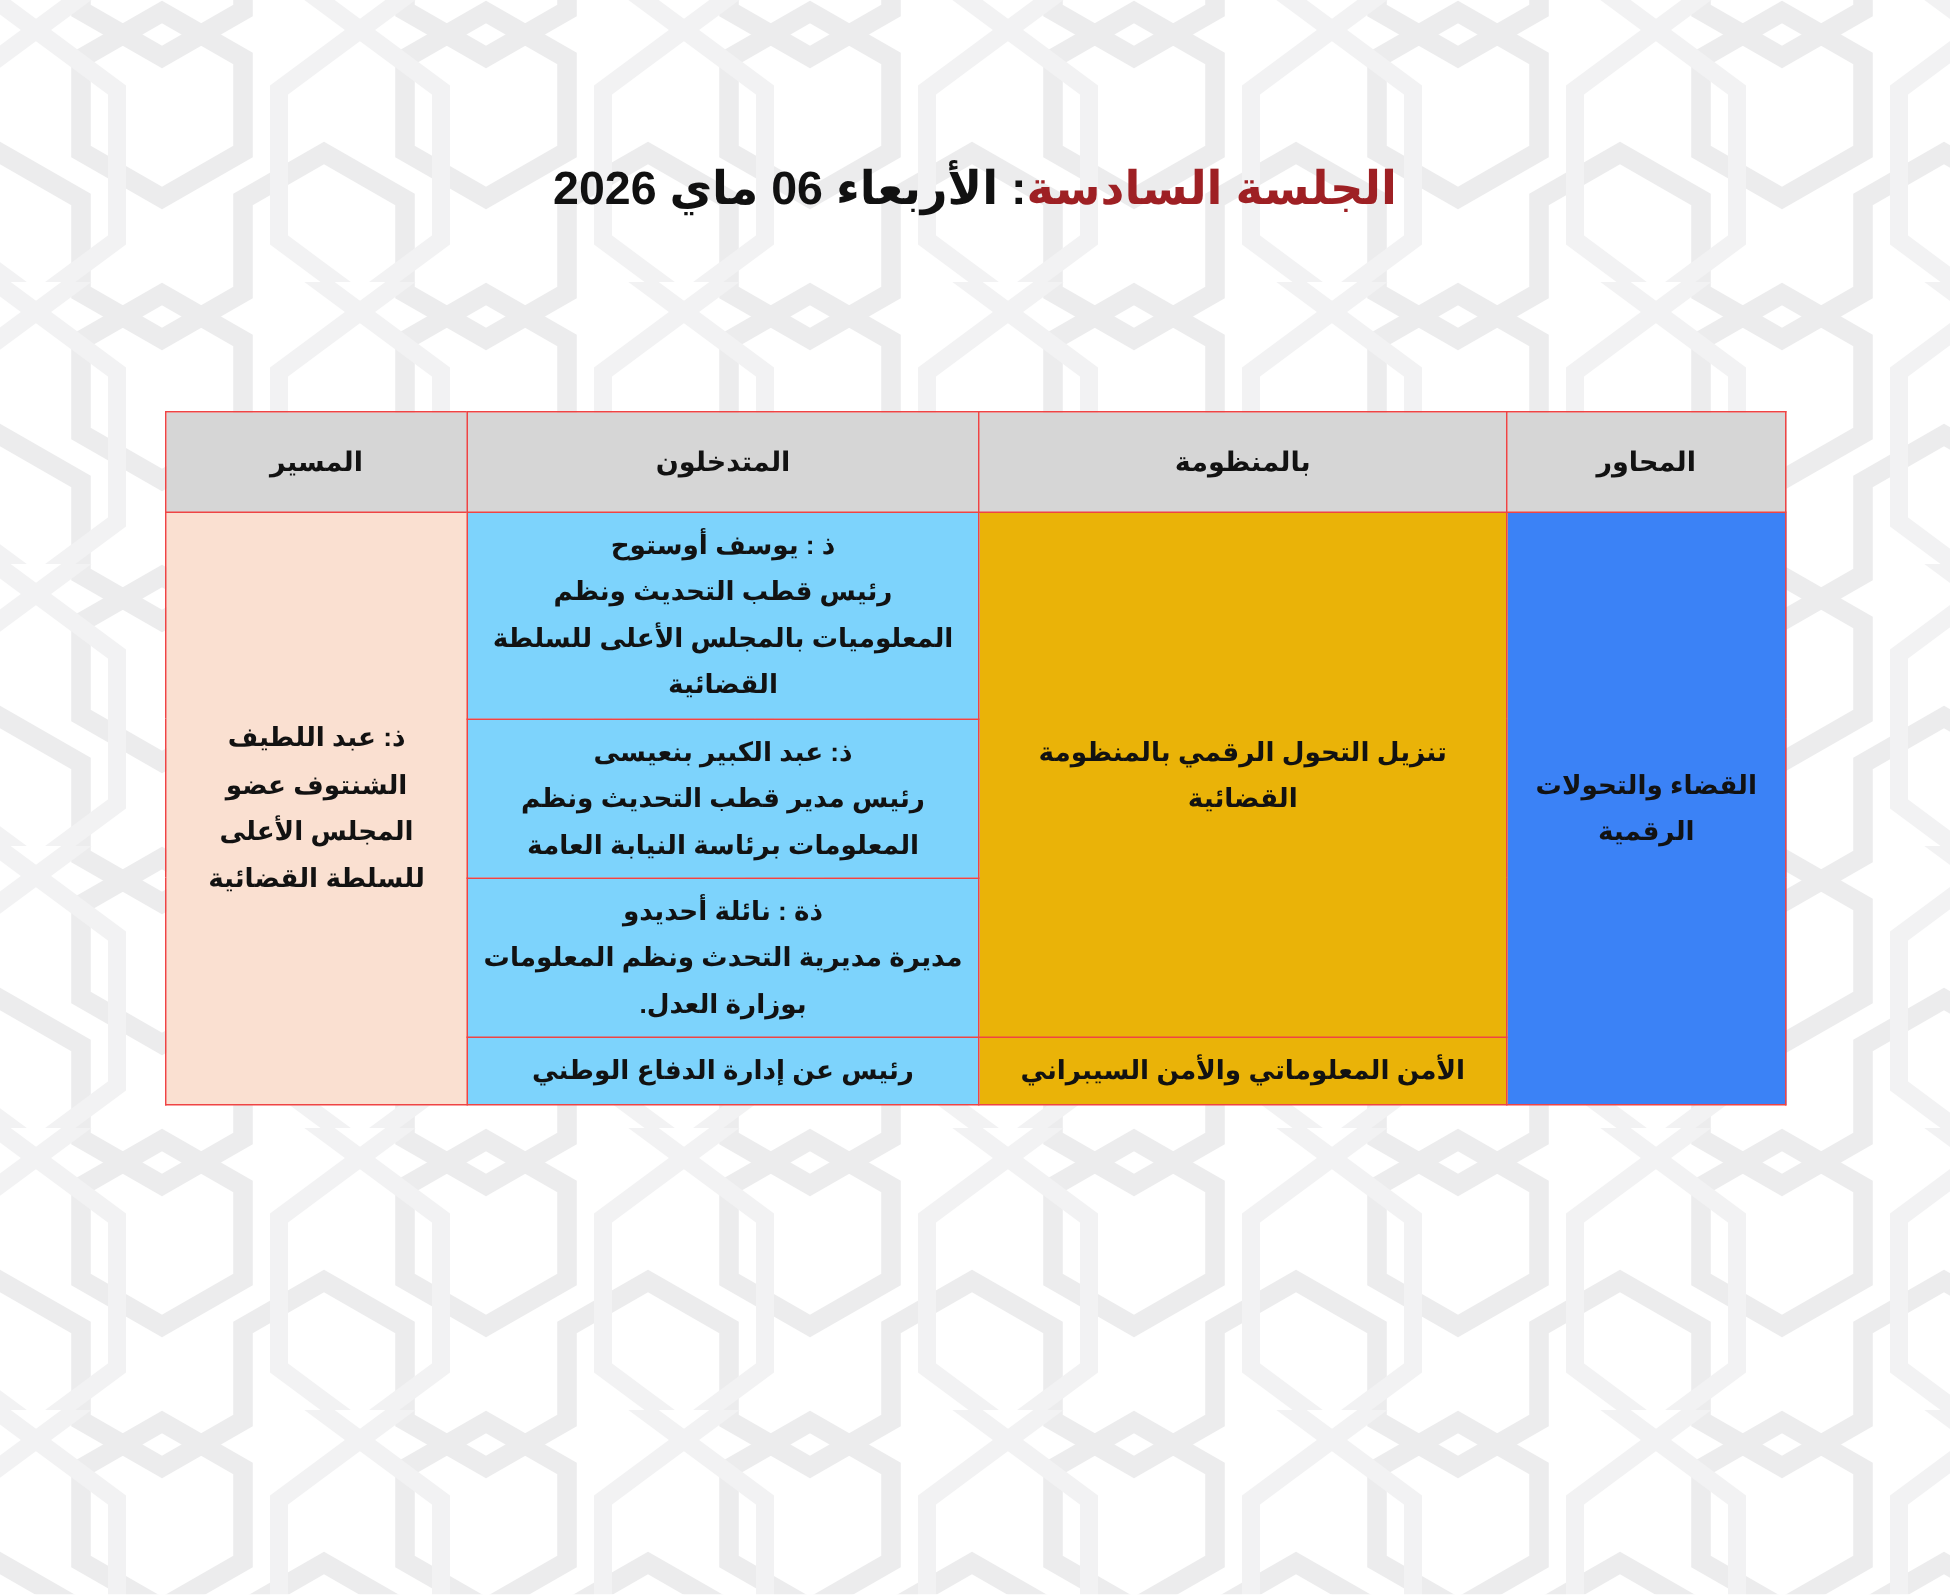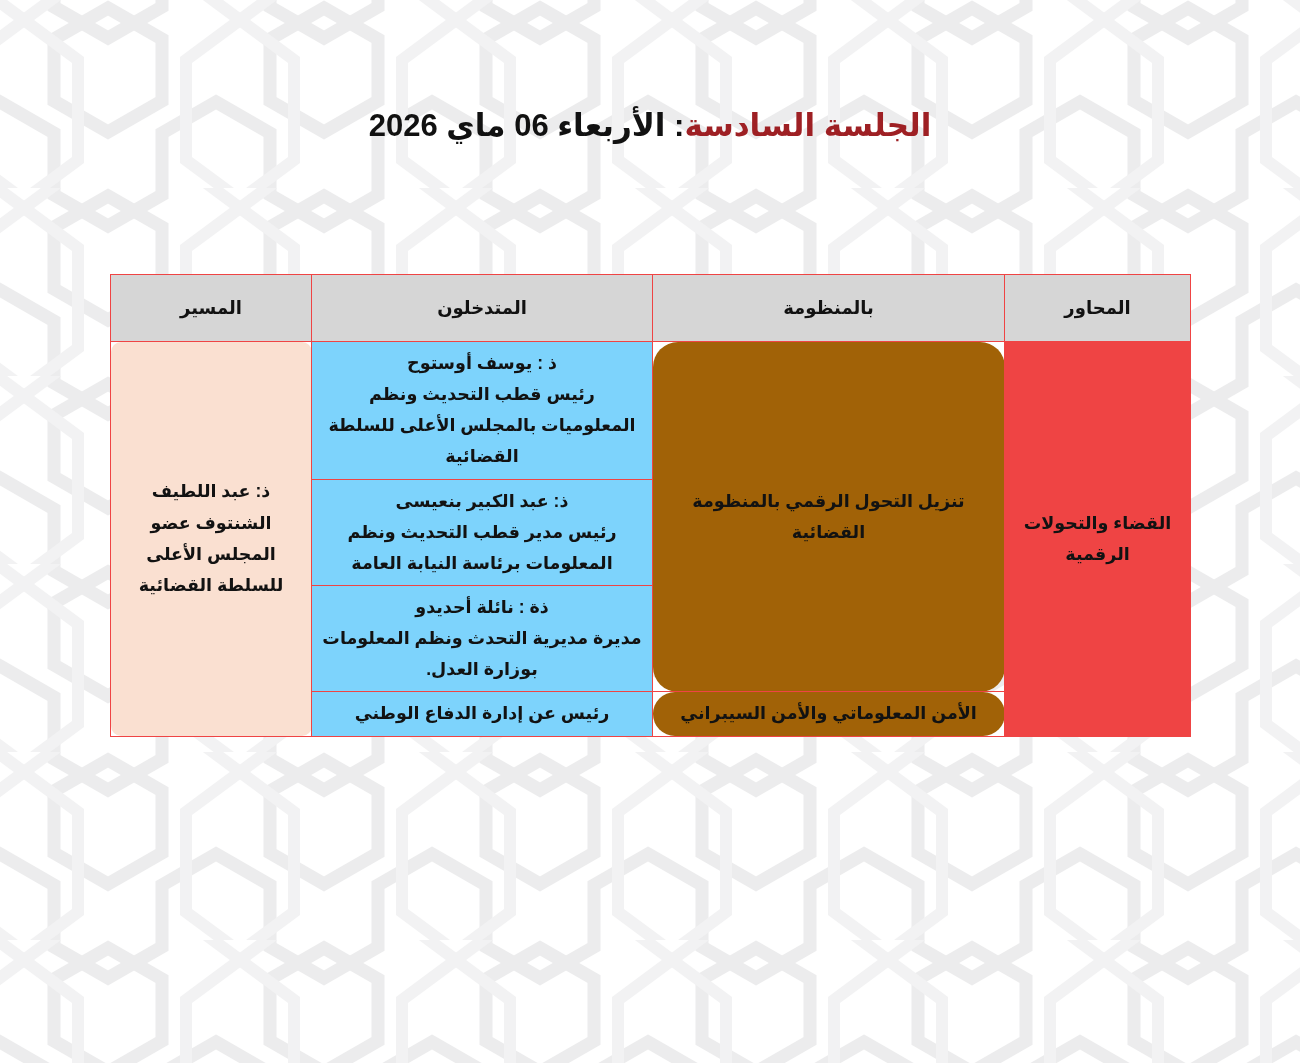--- a/index.html
+++ b/index.html
@@ -81,36 +81,34 @@
     font-size: 18px;
     padding-top: 4px;
     padding-bottom: 4px;
   }
   .col-axis   { width: 186px; }
   .col-topics { width: 352px; }
   .col-speak  { width: 341px; }
   .col-mod    { width: 201px; }
 
   td.cell-axis {
-    background: #ef4444;
+    background: #3b82f6;
     font-size: 18.5px;
     line-height: 1.85;
   }
   td.cell-light {
-    background: #a16207;
-    border-radius: 25px;
+    background: #eab308;
   }
   td.cell-speaker {
     background: #7dd3fc;
     line-height: 1.80;
   }
   td.cell-mod {
     background: #fae0d1;
     line-height: 1.82;
-    border-radius: 10px;
   }
   .sp-line { display: block; }
 </style>
 </head>
 <body>
 
 <svg id="watermark" width="1300" height="1063" viewBox="0 0 1300 1063" aria-hidden="true">
   <defs>
     <pattern id="zellige" x="0" y="0" width="216" height="188" patternUnits="userSpaceOnUse">
       <rect width="216" height="188" fill="#ffffff"></rect>

